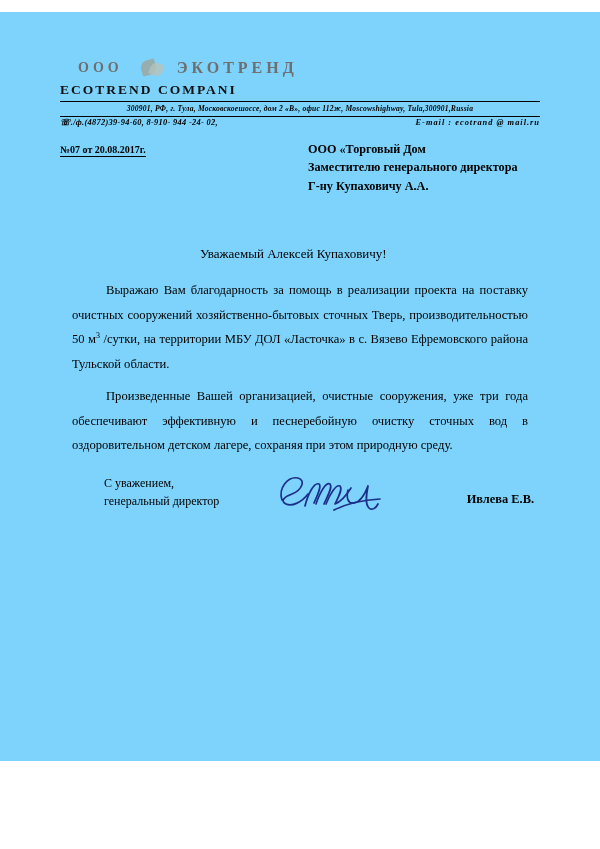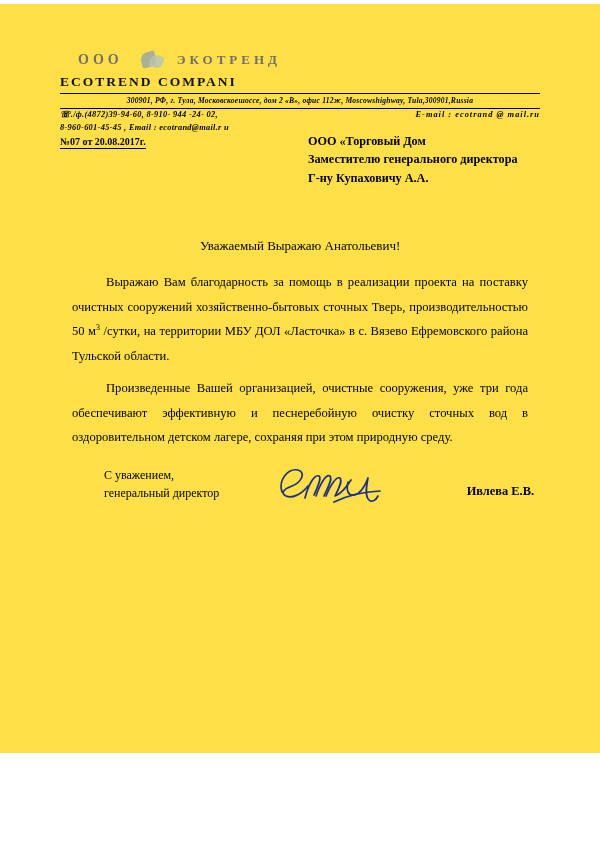--- a/index.html
+++ b/index.html
@@ -11,24 +11,24 @@
     width: 600px;
     height: 849px;
     position: relative;
     font-family: "Liberation Serif", serif;
     color: #000;
     overflow: hidden;
   }
 
   .page {
     position: absolute;
-    left: 0; top: 4px;
+    left: 0; top: 12px;
     width: 600px;
     height: 749px;
-    background: #fde047;
+    background: #7dd3fc;
   }
 
   
   .letterhead {
     position: absolute;
     left: 60px;
     top: 44px;
     width: 480px;
   }
 
@@ -65,21 +65,21 @@
     position: absolute;
     left: 13px; top: 4px;
     width: 13px; height: 13px;
     border-radius: 50% 10% 50% 10%;
     background: #b7c2bb;
     transform: rotate(20deg);
     opacity: .8;
   }
   .logo-word {
     font-family: "Liberation Serif", serif;
-    font-size: 13px;
+    font-size: 16px;
     letter-spacing: 4px;
     color: #6f6f6f;
     font-weight: 700;
   }
 
   .company-name {
     font-family: "Liberation Serif", serif;
     font-weight: 700;
     font-size: 13.5px;
     letter-spacing: 2px;
@@ -226,34 +226,33 @@
     <hr class="rule">
 
     <div class="addr-line">300901, РФ, г. Тула, Московскоешоссе, дом 2 «В», офис 112ж, Moscowshighway, Tula,300901,Russia</div>
 
     <hr class="rule thin">
 
     <div class="contact-row">
       <span class="contact-left">☏./ф.(4872)39-94-60, 8-910- 944 -24- 02,</span>
       <span class="contact-right">E-mail : ecotrand @ mail.ru</span>
     </div>
-    <div class="contact-row2">8-960-601-45-45 , Email : ecotrand@mail.r u</div>
   </div>
 
   <div class="ref-block">
     <span class="ref-underline">№07 от 20.08.2017г.</span>
   </div>
 
   <div class="addressee">
     <div>ООО «Торговый Дом</div>
     <div>Заместителю генерального директора</div>
     <div>Г-ну Купаховичу А.А.</div>
   </div>
 
-  <div class="salutation">Уважаемый Выражаю Анатольевич!</div>
+  <div class="salutation">Уважаемый Алексей Купаховичу!</div>
 
   <div class="body-text">
     <p><span>Выражаю Вам благодарность за помощь в реализации проекта на поставку очистных сооружений хозяйственно-бытовых сточных Тверь, производительностью 50 м</span><sup>3</sup><span> /сутки, на территории МБУ ДОЛ «Ласточка» в с. Вязево Ефремовского района Тульской области.</span></p>
     <p>Произведенные Вашей организацией, очистные сооружения, уже три года обеспечивают эффективную и песнеребойную очистку сточных вод в оздоровительном детском лагере, сохраняя при этом природную среду.</p>
   </div>
 
   <div class="sig-block">
     <div class="sig-left">
       <div>С уважением,</div>
       <div>генеральный директор</div>

